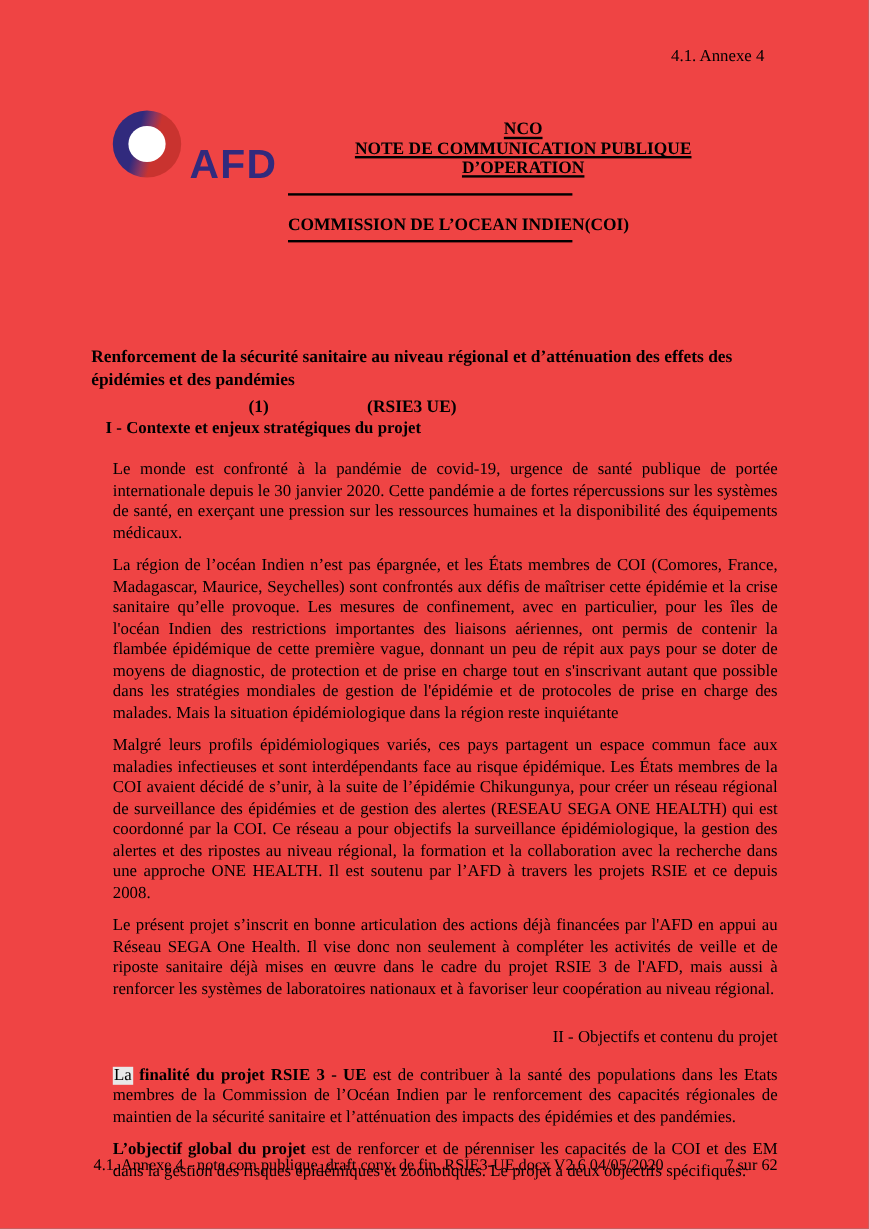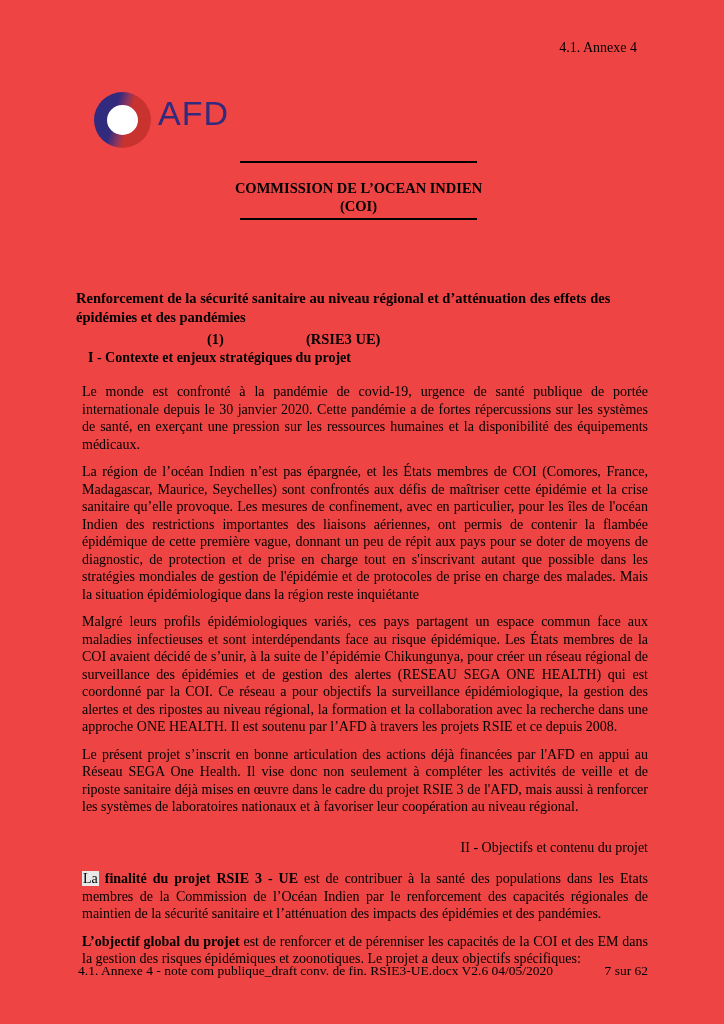--- a/index.html
+++ b/index.html
@@ -12,38 +12,38 @@
   
   .annexe { position:absolute; top:40px; right:87px; font-size:14px; }
 
   
   .logo-ring {
     position:absolute; left:94px; top:92px; width:57px; height:56px; border-radius:50%;
     background:linear-gradient(105deg, var(--logo-blue,#312a7d) 36%, #8a3560 50%, var(--logo-red,#c9332f) 60%);
   }
   .logo-ring::after { content:""; position:absolute; inset:13px; background:#fff; border-radius:50%; }
   .logo-text {
-    position:absolute; left:158px; top:96px;
-    font-family:"Liberation Sans", sans-serif; font-weight:normal; font-size:34px; line-height:1;
+    position:absolute; left:158px; top:120px;
+    font-family:"Liberation Sans", sans-serif; font-weight:bold; font-size:34px; line-height:1;
     color:var(--logo-blue,#312a7d); letter-spacing:1px;
   }
 
   
   .nco {
     position:absolute; left:258px; top:100px; width:356px;
     text-align:center; font-weight:bold; font-size:14.5px; line-height:16px;
   }
   .nco .u { text-decoration:underline; text-decoration-thickness:1.5px; text-underline-offset:2px; }
 
   
   .commission-block {
     position:absolute; left:240px; top:161px; width:237px;
     border-top:2px solid #000; border-bottom:2px solid #000;
     padding:16px 0 3px;
-    display:flex; flex-direction:column; align-items:center;
+    display:flex; flex-direction:row; align-items:center;
     font-weight:bold; font-size:14.5px; line-height:18px; text-align:center;
   }
   .commission-block span { white-space:nowrap; }
 
   
   .kicker { position:absolute; left:0; top:256px; width:717px; text-align:center; font-weight:bold; font-size:15px; }
   .proj-title {
     position:absolute; left:76px; top:289px; width:567px;
     font-weight:bold; font-size:14.5px; line-height:19px;
   }
@@ -51,40 +51,44 @@
     position:absolute; left:207px; top:331px;
     display:flex; gap:82px; font-weight:bold; font-size:14.5px;
   }
   .h1 { position:absolute; left:88px; top:350px; font-weight:bold; font-size:14px; }
 
   
   .content {
     position:absolute; left:78px; top:383px; width:570px;
     font-size:14px; line-height:17.5px; text-align:justify;
   }
-  .content p { margin:0 0 10px 4px; }
+  .content p { margin:0 0 10px 16px; }
   .h2 { font-weight:normal; font-size:14px; margin:23px 0 14px 37px; text-align:right; }
   .shade { background:var(--highlight-gray,#e8e8e8); padding:0 1px; }
 
   
   .footer {
     position:absolute; left:78px; right:76px; top:963px;
     display:flex; justify-content:space-between; font-size:13.5px;
   }
 </style>
 </head>
 <body>
 
 <div class="page">
 
   <div class="annexe">4.1. Annexe 4</div>
 
   <div class="logo-ring"></div>
   <div class="logo-text">AFD</div>
 
+  <div class="nco">
+    <div><span class="u">NCO</span></div>
+    <div><span class="u">NOTE DE COMMUNICATION PUBLIQUE D’OPERATION</span></div>
+  </div>
 
   <div class="commission-block">
     <span>COMMISSION DE L’OCEAN INDIEN</span>
     <span>(COI)</span>
   </div>
 
 
   <div class="proj-title">Renforcement de la sécurité sanitaire au niveau régional et d’atténuation des effets des épidémies et des pandémies</div>
 
   <div class="numbering">

